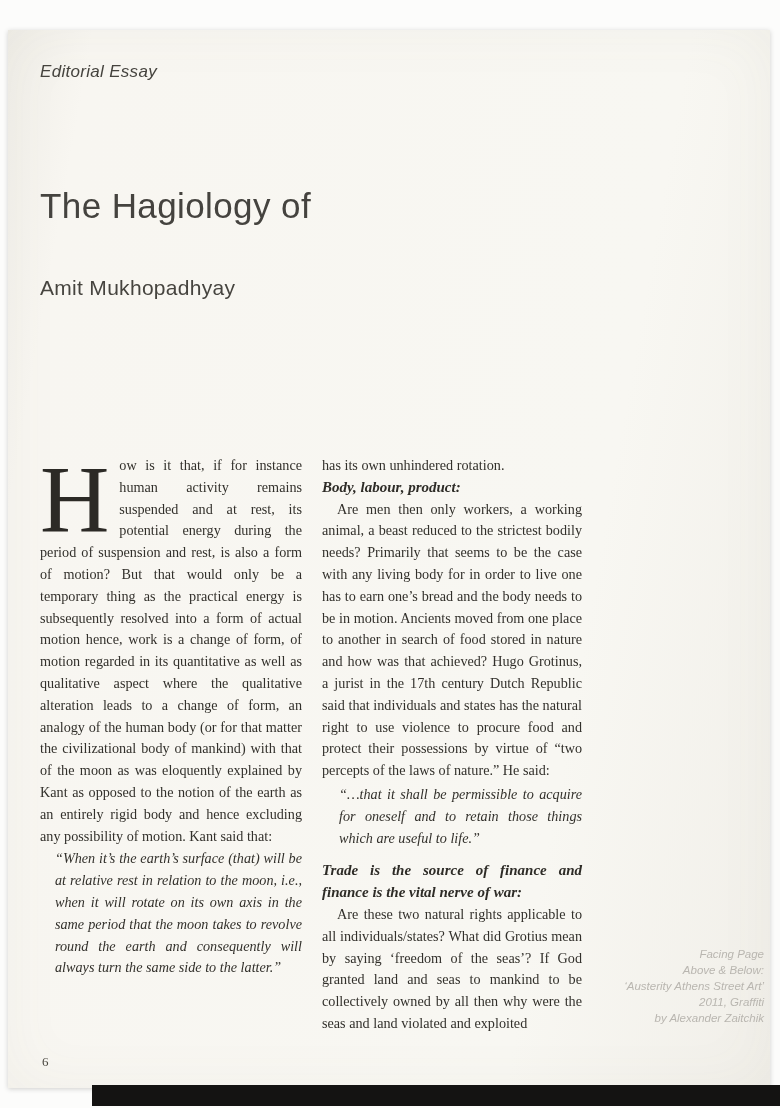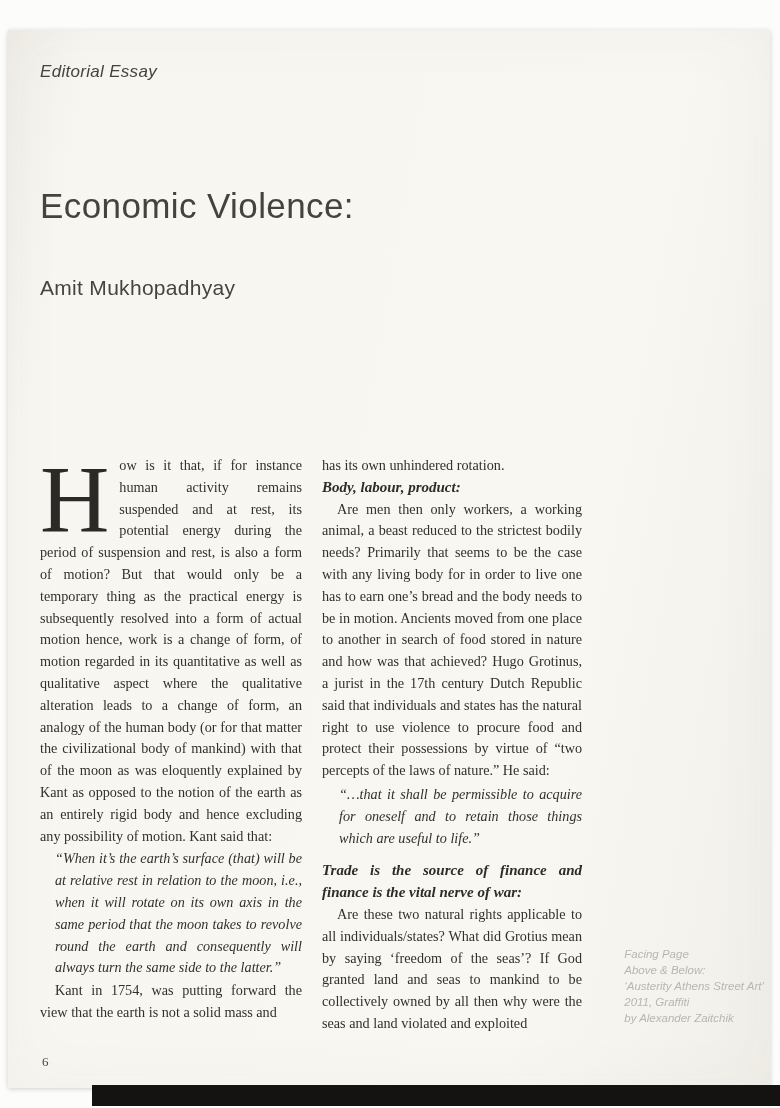--- a/index.html
+++ b/index.html
@@ -79,20 +79,21 @@
   .subhead {
     font-size:15px;
     line-height:21.8px;
     font-weight:bold;
     font-style:italic;
     color:#2e2c27;
   }
   .gap { margin-top:11px; }
   .caption {
     position:absolute; right:6px; top:916px;
+    text-align:right;
     font-family:"Liberation Sans", sans-serif;
     font-style:italic;
     font-size:11.5px;
     line-height:16px;
     color:#b9b6b0;
   }
   .pagenum {
     position:absolute; left:34px; top:1024px;
     font-size:13px;
     color:#49473f;
@@ -106,30 +107,29 @@
 </style>
 </head>
 <body>
 
 <div class="stage">
   <div class="page">
 
     <div class="kicker">Editorial Essay</div>
 
     <h1 class="title">
-      <span class="title-line">Economic Violence:</span>
+      <span class="title-line">The Hagiology of</span>
     </h1>
 
     <div class="author">Amit Mukhopadhyay</div>
 
 
     <div class="col col-left">
       <p class="para"><span class="dropcap">H</span><span>ow is it that, if for instance human activity remains suspended and at rest, its potential energy during the period of suspension and rest, is also a form of motion? But that would only be a temporary thing as the practical energy is subsequently resolved into a form of actual motion hence, work is a change of form, of motion regarded in its quantitative as well as qualitative aspect where the qualitative alteration leads to a change of form, an analogy of the human body (or for that matter the civilizational body of mankind) with that of the moon as was eloquently explained by Kant as opposed to the notion of the earth as an entirely rigid body and hence excluding any possibility of motion. Kant said that:</span></p>
       <p class="quote">“When it’s the earth’s surface (that) will be at relative rest in relation to the moon, i.e., when it will rotate on its own axis in the same period that the moon takes to revolve round the earth and consequently will always turn the same side to the latter.”</p>
-      <p class="para indent">Kant in 1754, was putting forward the view that the earth is not a solid mass and</p>
     </div>
 
     <div class="col col-right">
       <p class="para">has its own unhindered rotation.</p>
       <h3 class="subhead">Body, labour, product:</h3>
       <p class="para indent">Are men then only workers, a working animal, a beast reduced to the strictest bodily needs? Primarily that seems to be the case with any living body for in order to live one has to earn one’s bread and the body needs to be in motion. Ancients moved from one place to another in search of food stored in nature and how was that achieved? Hugo Grotinus, a jurist in the 17th century Dutch Republic said that individuals and states has the natural right to use violence to procure food and protect their possessions by virtue of “two percepts of the laws of nature.” He said:</p>
       <p class="quote quote2">“…that it shall be permissible to acquire for oneself and to retain those things which are useful to life.”</p>
       <h3 class="subhead gap">Trade is the source of finance and finance is the vital nerve of war:</h3>
       <p class="para indent">Are these two natural rights applicable to all individuals/states? What did Grotius mean by saying ‘freedom of the seas’? If God granted land and seas to mankind to be collectively owned by all then why were the seas and land violated and exploited</p>
     </div>

